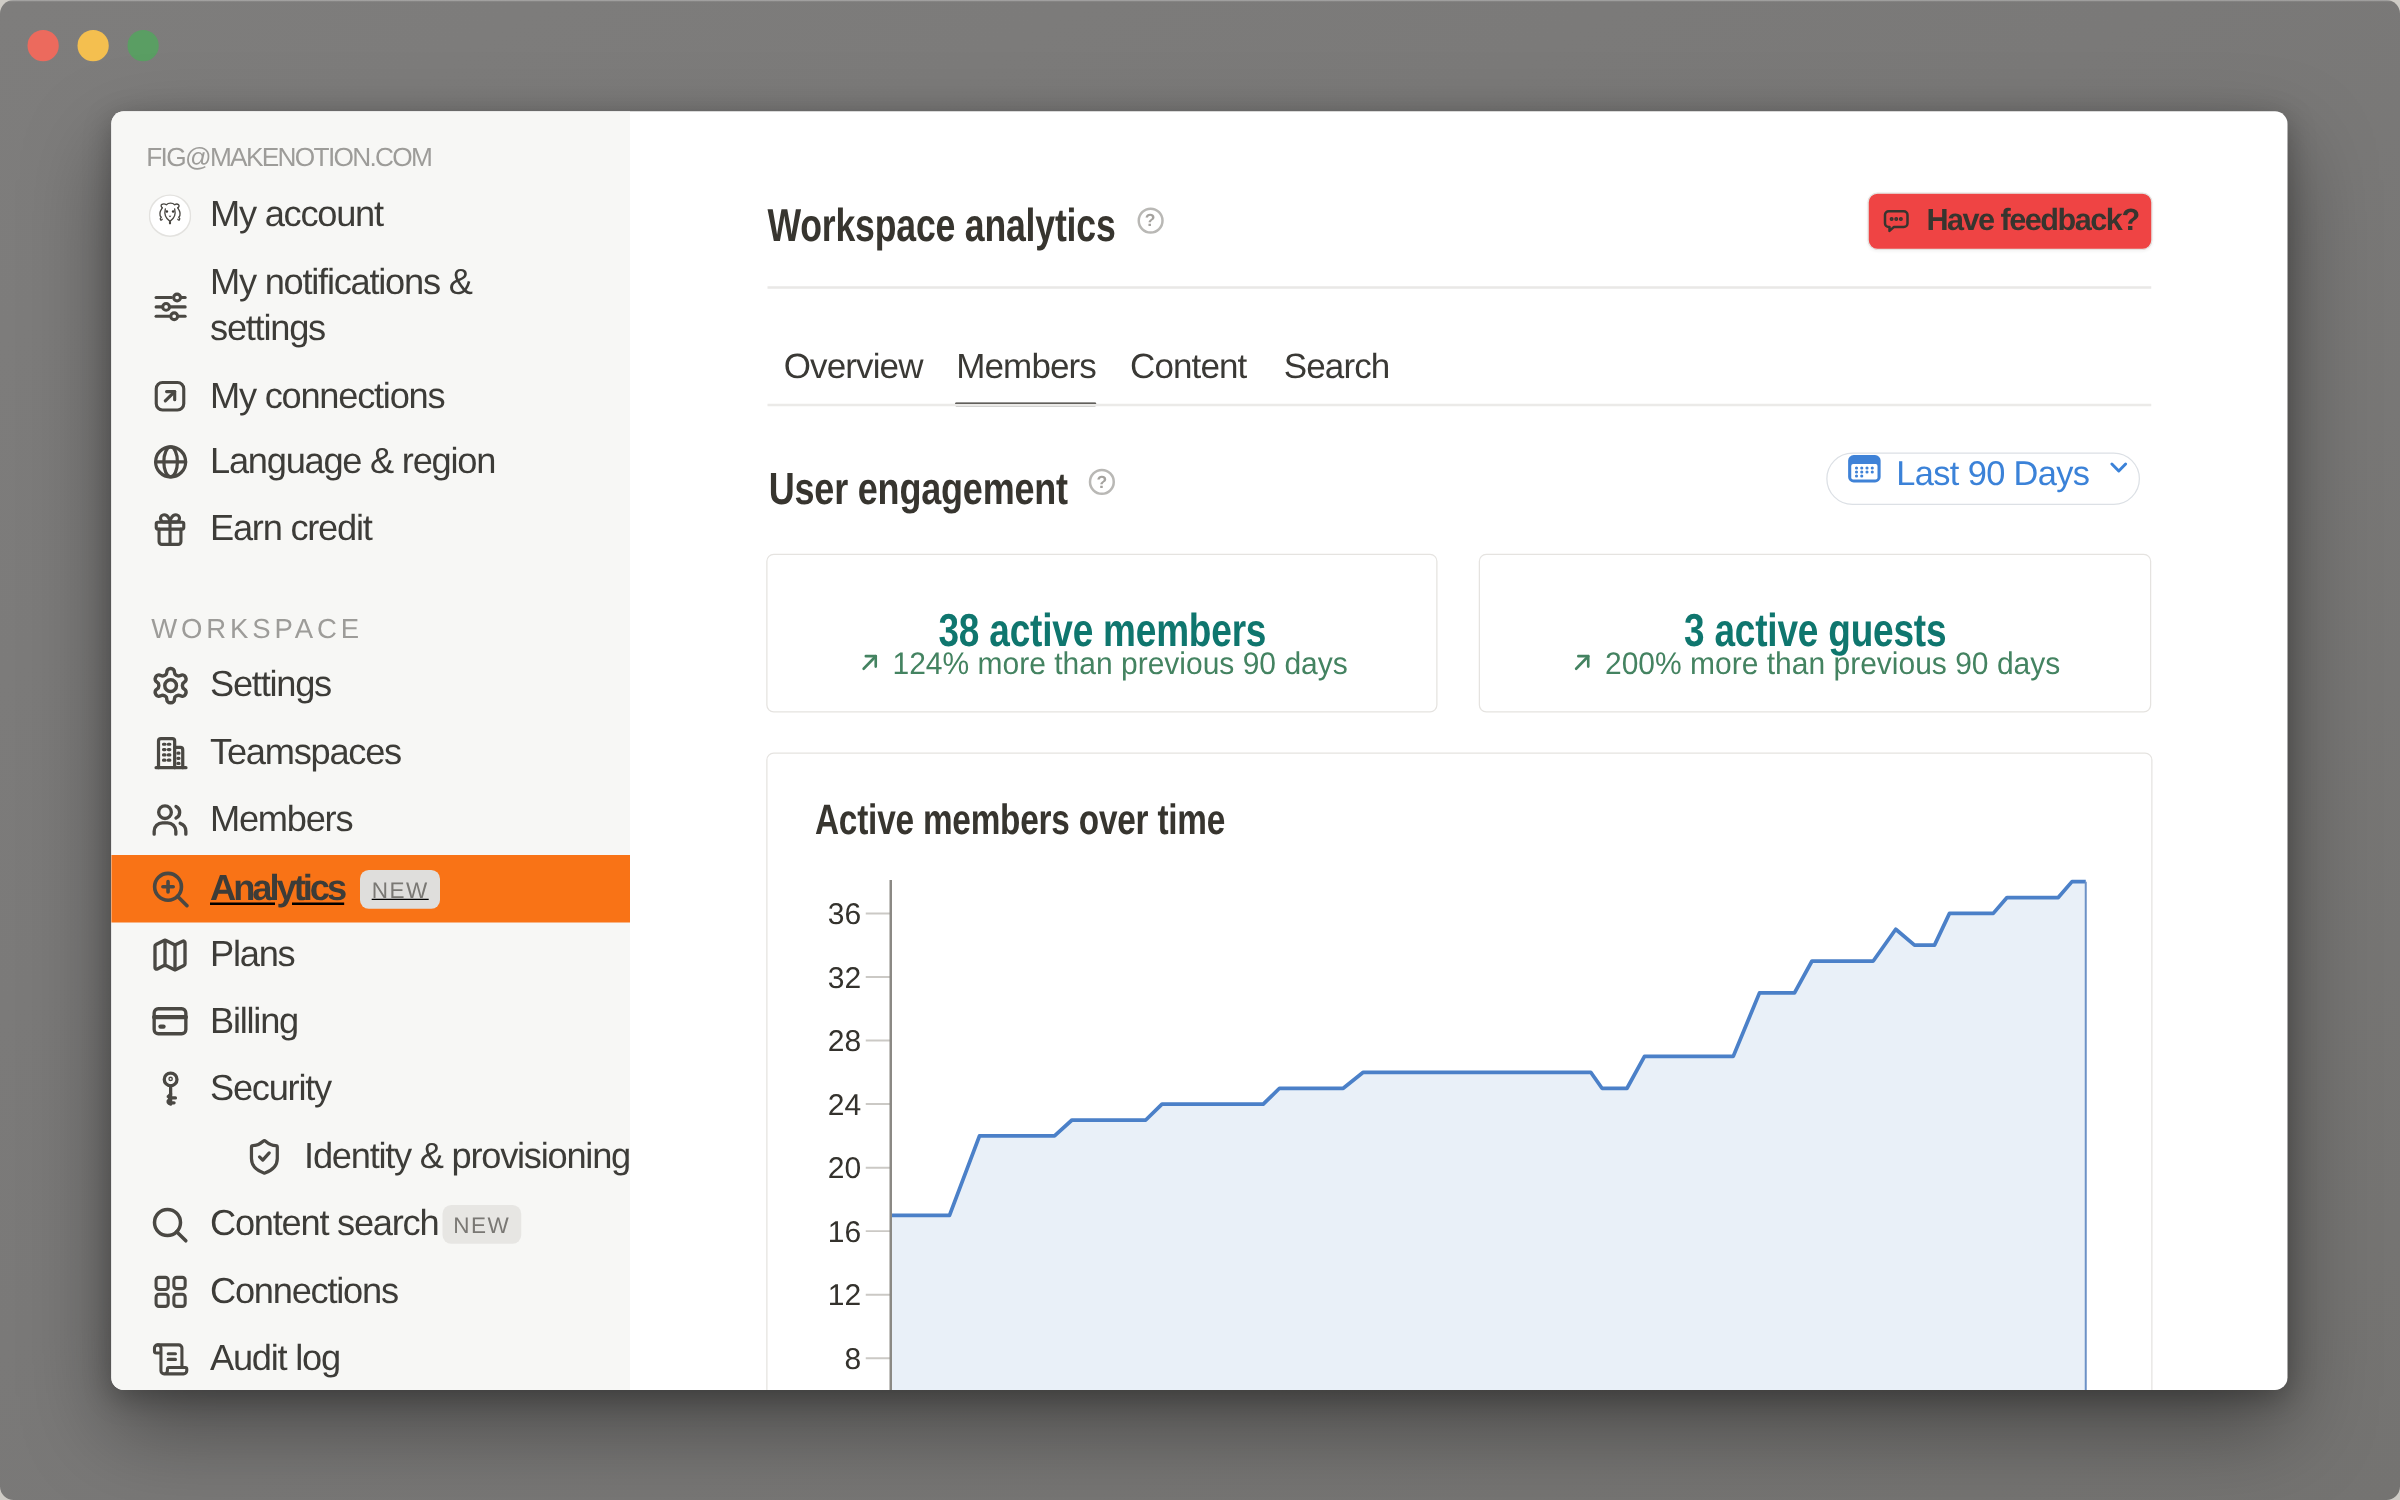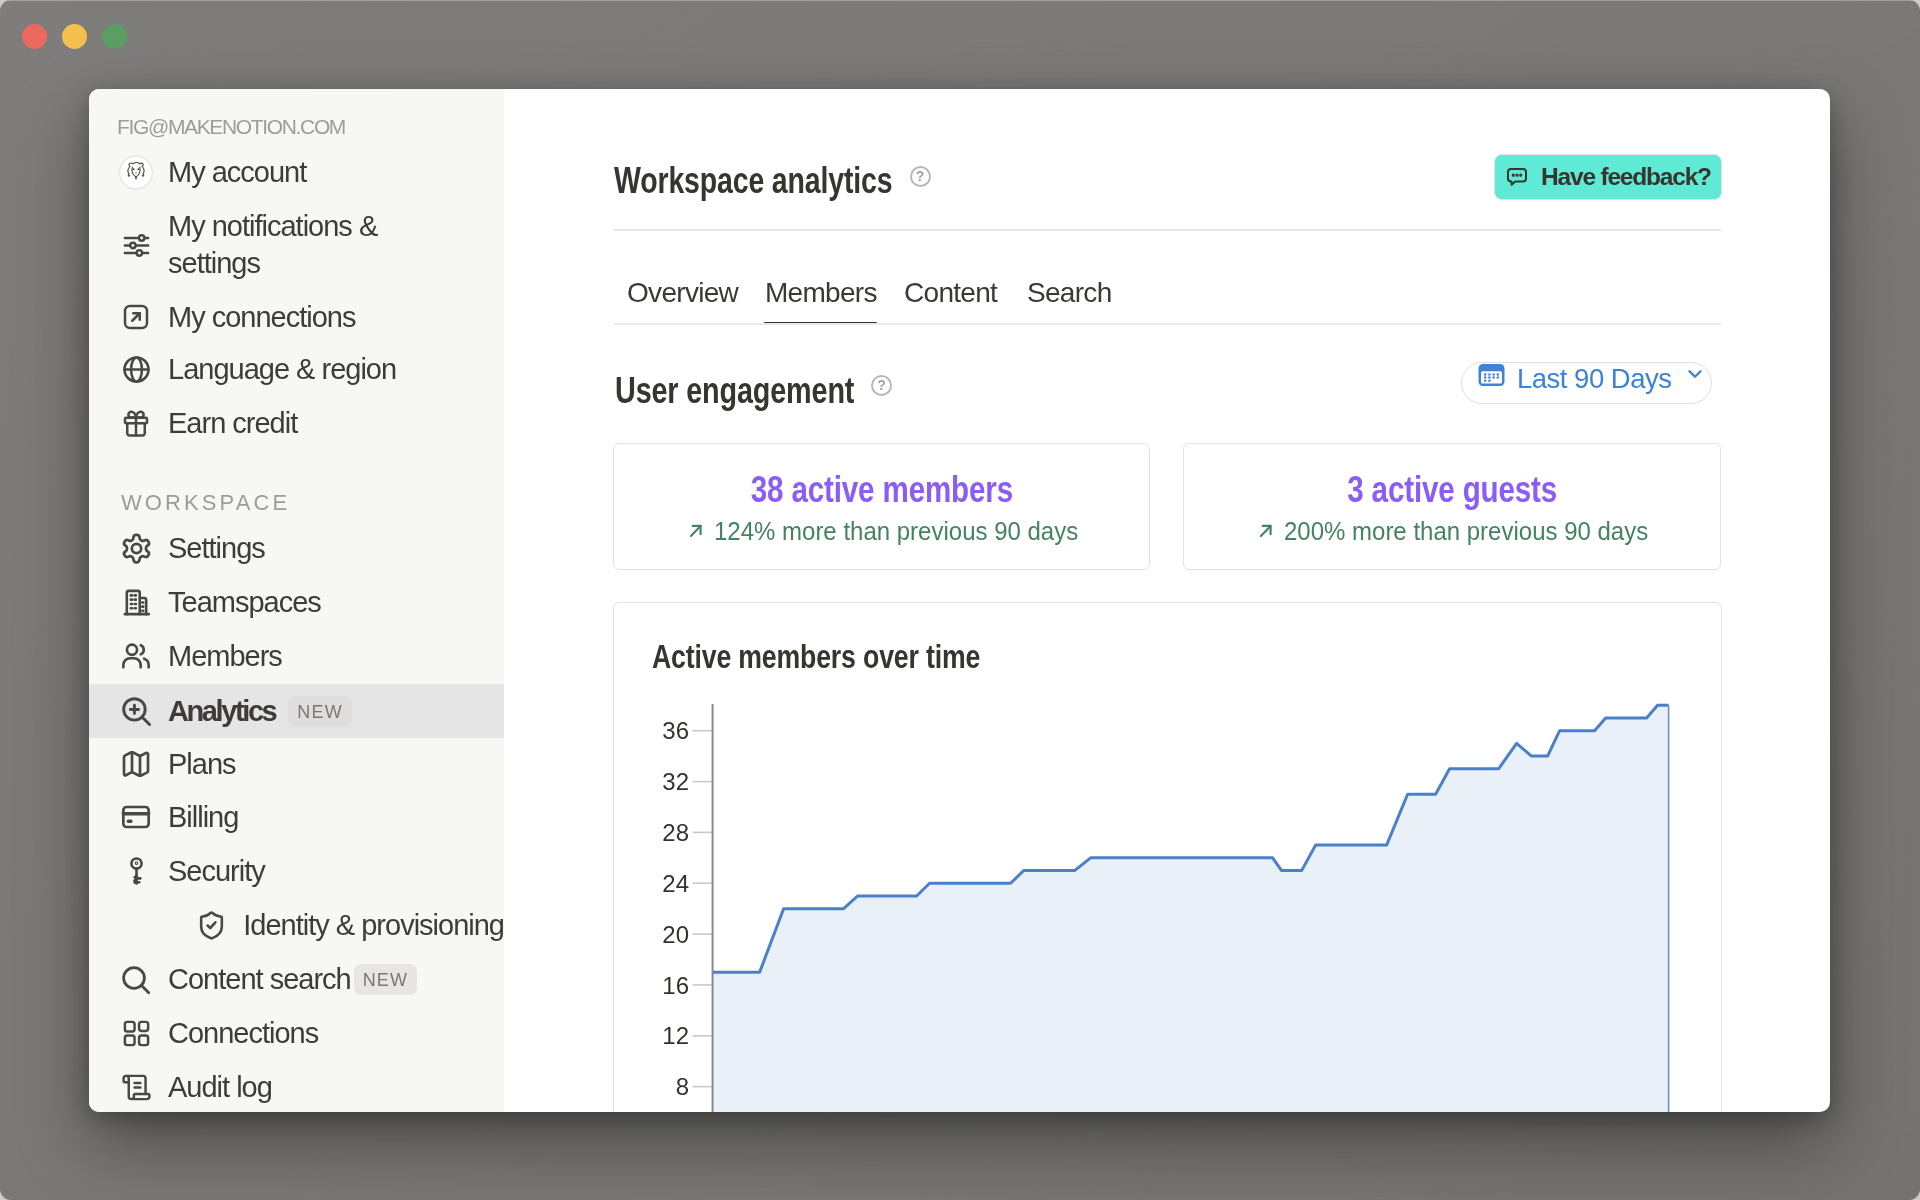--- a/index.html
+++ b/index.html
@@ -16,51 +16,51 @@
 
   
   .side { position:absolute; left:0; top:0; width:415px; height:100%; background:#f7f7f5; }
   .acctlabel { position:absolute; left:28px; top:27px; font-size:21px; line-height:21px;
                color:#9d9c99; letter-spacing:-1.35px; font-weight:400; }
   .wslabel { position:absolute; left:32px; top:404px; font-size:22px; line-height:19px;
              color:#9d9c99; letter-spacing:3.1px; font-weight:400; }
   .row { position:absolute; left:0; width:415px; height:54px; display:flex; align-items:center; }
   .row .ic { width:34px; display:flex; justify-content:center; align-items:center; margin-left:30px; flex:none; }
   .row .tx { margin-left:15px; font-size:29px; line-height:37px; color:#3d3c38; letter-spacing:-1px; }
-  .row.sel { background:#e5e5e5; }
+  .row.sel { background:#f97316;text-decoration:underline; }
   .row.sel .tx { font-weight:bold; letter-spacing:-2.4px; }
   .badge { display:inline-block; margin-left:13px; padding:5px 9px 4px; border-radius:7px;
            background:#dfdedc; color:#7a7874; font-size:18px; line-height:22px; letter-spacing:1.2px; }
   .badge.b2 { background:#e7e6e3; }
   svg.lic { stroke:#4a4843; fill:none; stroke-width:2; stroke-linecap:round; stroke-linejoin:round; }
 
   
   .main { }
   .h1 { position:absolute; left:525px; top:73.5px; transform:scaleX(.77); transform-origin:left top; font-size:37px; line-height:36px; font-weight:bold;
         color:#37352f; letter-spacing:-0.2px; }
   .help { position:absolute; width:21px; height:21px; border-radius:50%; border:2px solid #b9b8b5;
           color:#a4a29e; font-size:14px; font-weight:bold; text-align:center; line-height:17px; }
   .fbbtn { position:absolute; left:1405px; top:65px; width:228px; height:46px; border:1.5px solid #e4e3e0;
-           border-radius:8px; background:#5eead4; display:flex; align-items:center; justify-content:center;
+           border-radius:8px; background:#ef4444; display:flex; align-items:center; justify-content:center;
            gap:12px; color:#37352f; font-size:24.5px; letter-spacing:-1.2px; font-weight:bold; white-space:nowrap; box-shadow:0 1px 2px rgba(0,0,0,.04); }
   .div1 { position:absolute; left:525px; top:140px; width:1107px; height:1.5px; background:#e9e8e6; }
   .div2 { position:absolute; left:525px; top:234px; width:1107px; height:1.5px; background:#ebeae8; } .tab { position:absolute; top:190px; white-space:nowrap; }
   .tabt { font-size:28px; line-height:28px; color:#3a3935; letter-spacing:-0.7px; }
   .mline { position:absolute; left:675px; top:232.5px; width:113px; height:3.5px; background:#33312c; border-radius:1px; }
   .h2 { position:absolute; left:526px; top:285px; transform:scaleX(.80); transform-origin:left top; font-size:36px; line-height:34px; font-weight:bold;
         color:#37352f; letter-spacing:-0.2px; }
   .rangebtn { position:absolute; left:1372px; top:273px; width:251px; height:42px; border:1.5px solid #dce0e5;
               border-radius:21px; background:#fff; display:flex; align-items:flex-start; padding-left:16px; }
   .rangebtn .lbl { color:#3b82d8; font-size:27.5px; letter-spacing:-0.5px; margin-left:12px; white-space:nowrap; }
 
   .card { position:absolute; border:1.5px solid #e5e3e0; border-radius:6px; background:#fff; }
   .c1 { left:524px; top:354px; width:537px; height:127px; }
   .c2 { left:1094px; top:354px; width:538px; height:127px; }
-  .statnum { position:absolute; top:27px; width:100%; text-align:center; font-size:37px; line-height:37px;
-             font-weight:bold; color:#8b5cf6; letter-spacing:-0.2px; }
+  .statnum { position:absolute; top:42px; width:100%; text-align:center; font-size:37px; line-height:37px;
+             font-weight:bold; color:#0f766e; letter-spacing:-0.2px; }
   .statsub { position:absolute; top:73.5px; width:100%; text-align:center; font-size:25px; line-height:26px;
              color:#448361; }
   .statsub svg { vertical-align:-2px; margin-right:8px; }
   .chartcard { position:absolute; left:523.5px; top:512.5px; width:1109px; height:600px;
                border:1.5px solid #e5e3e0; border-radius:6px; background:#fff; }
   .ctitle { position:absolute; left:38px; top:36px; transform:scaleX(.784); transform-origin:left top; font-size:34px; line-height:34px; font-weight:bold;
             color:#37352f; letter-spacing:-0.2px; }
 </style>
 </head>
 <body>

